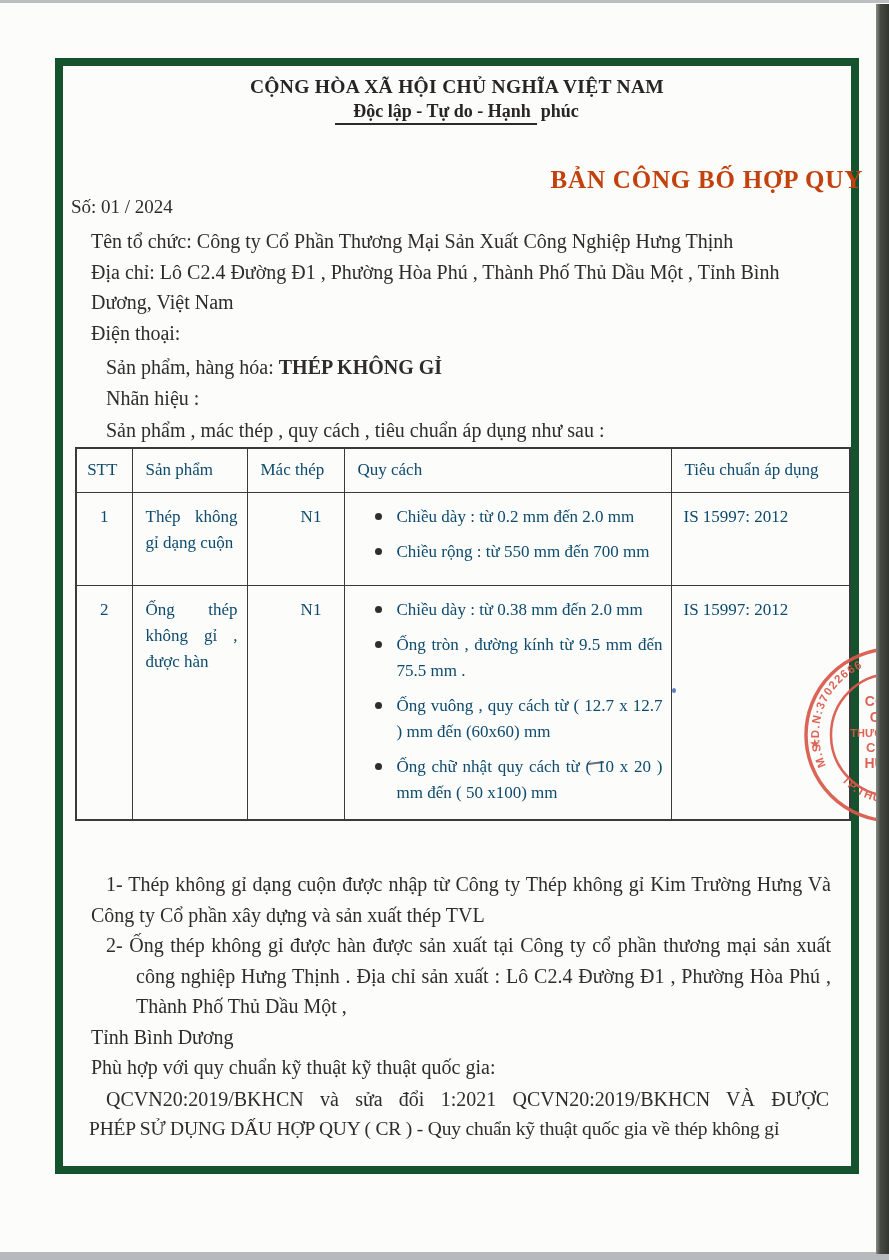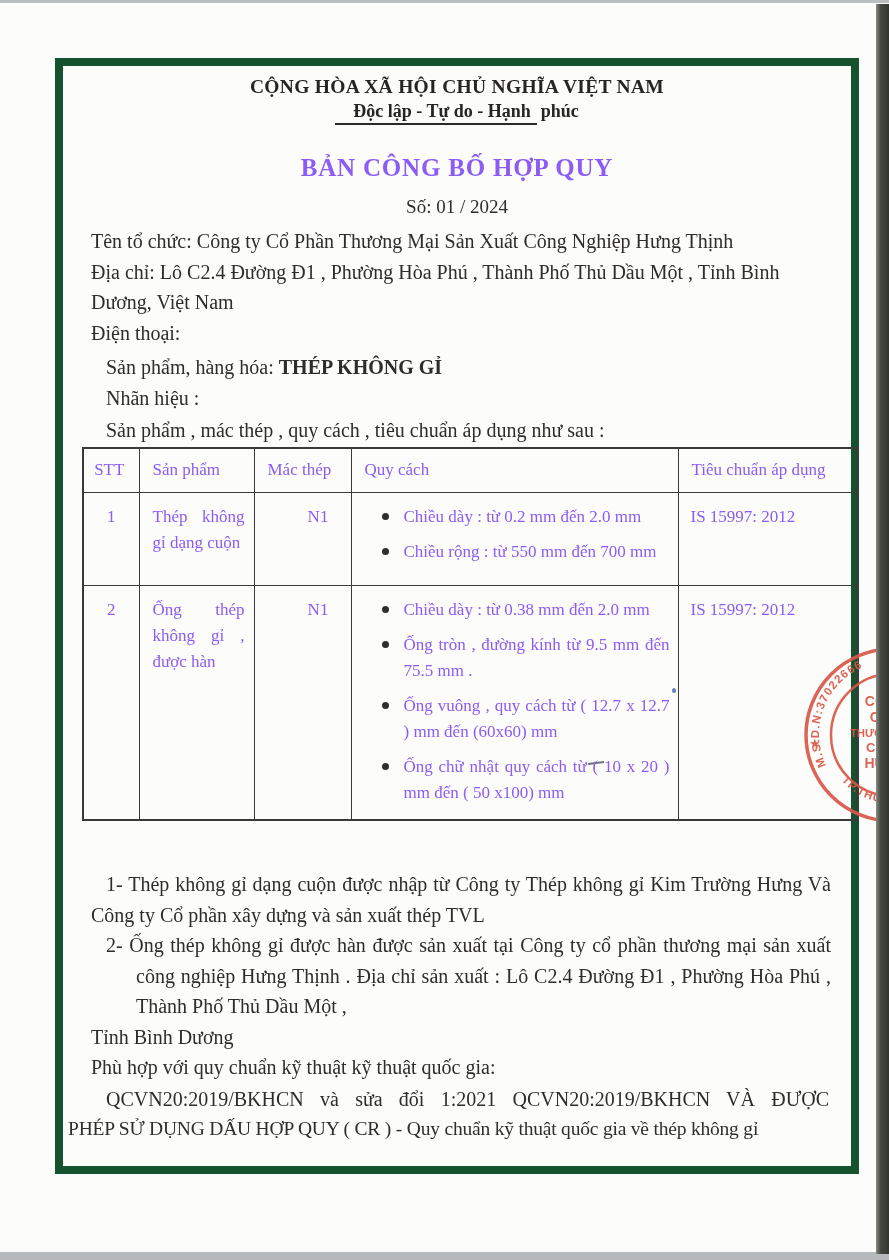--- a/index.html
+++ b/index.html
@@ -22,33 +22,33 @@
   
   .frame{position:absolute;left:55px;top:58px;width:788px;height:1100px;
     border:8px solid #14532d;background:transparent;}
 
   .nat-header{position:absolute;top:10px;left:0;width:100%;text-align:center;}
   .nh1{font-size:19.5px;font-weight:bold;letter-spacing:.3px;color:#262522;}
   .nh2{font-size:18px;font-weight:bold;margin-top:3px;color:#262522;}
   .motto-u{border-bottom:2.5px solid #2c2b29;padding:0 6px 2px 18px;}
   .motto-tail{margin-left:4px;}
 
-  .doc-title{position:absolute;top:88px;left:0;width:100%;text-align:center;
-    font-size:25px;font-weight:bold;letter-spacing:.8px;color:#8b5cf6;margin:0;}
-  .doc-number{position:absolute;top:130px;left:0;width:100%;text-align:center;font-size:19px;}
+  .doc-title{position:absolute;top:88px;left:0;width:100%;text-align:right;
+    font-size:25px;font-weight:bold;letter-spacing:.8px;color:#c2410c;margin:12px;}
+  .doc-number{position:absolute;top:130px;left:8px;width:100%;font-size:19px;}
 
   .info{position:absolute;top:160px;left:28px;width:740px;font-size:20px;line-height:30.5px;}
   .info p{margin:0;}
   .sub-info{margin-left:15px;margin-top:4px;}
   .sub-info .intro{margin-top:2px;}
   .bold{font-weight:bold;}
 
   
-  table.spec{position:absolute;top:381px;left:19px;border-collapse:collapse;table-layout:fixed;
-    width:774px;font-size:17px;line-height:26px;color:#8b5cf6;}
+  table.spec{position:absolute;top:381px;left:12px;border-collapse:collapse;table-layout:fixed;
+    width:774px;font-size:17px;line-height:26px;color:#0c4a6e;}
   table.spec,table.spec th,table.spec td{border:1.5px solid #3a3a3a;}
   table.spec{border-width:2px;}
   tr.r-head{height:44px;}
   tr.r-1{height:93px;}
   tr.r-2{height:235px;}
   th{font-weight:normal;text-align:left;padding:2px 6px 2px 13px;vertical-align:middle;}
   th.h-stt{text-align:center;padding-left:2px;}
   td{vertical-align:top;padding-top:11px;}
   td.c-stt{text-align:center;}
   td.c-sp{text-align:justify;padding:11px 9px 0 13px;margin-top:28px;}
@@ -60,21 +60,21 @@
   .b-text{text-align:justify;display:block;flex:1;}
 
   
   .notes{position:absolute;top:803px;left:28px;width:740px;font-size:20px;line-height:30.5px;}
   .notes p{margin:0;}
   .note-1{text-align:justify;text-indent:15px;}
   .note-2{text-align:justify;padding-left:45px;text-indent:-30px;margin-top:1px;}
   .plain{margin-top:1px;}
   .std{margin-left:-23px;width:761px;margin-top:1px;}
   .std-l1{text-align:justify;text-align-last:justify;text-indent:38px;}
-  .std-l2{white-space:nowrap;letter-spacing:-0.2px;font-size:19.5px;}
+  .std-l2{white-space:nowrap;letter-spacing:-0.2px;font-size:19.5px;margin-left:21px;}
 
   
   .stamp{position:absolute;left:797px;top:640px;width:190px;height:190px;z-index:20;opacity:.92;}
   .stamp svg{display:block;}
   .arc-text{font-family:"Liberation Sans","DejaVu Sans",sans-serif;font-size:11.5px;
     font-weight:bold;fill:#d9584a;letter-spacing:1.2px;}
   .arc-bot{letter-spacing:1px;}
   .star-t{font-size:13px;fill:#d9584a;}
   .ct{font-family:"Liberation Sans","DejaVu Sans",sans-serif;font-weight:bold;fill:#d9584a;
     text-anchor:middle;}

